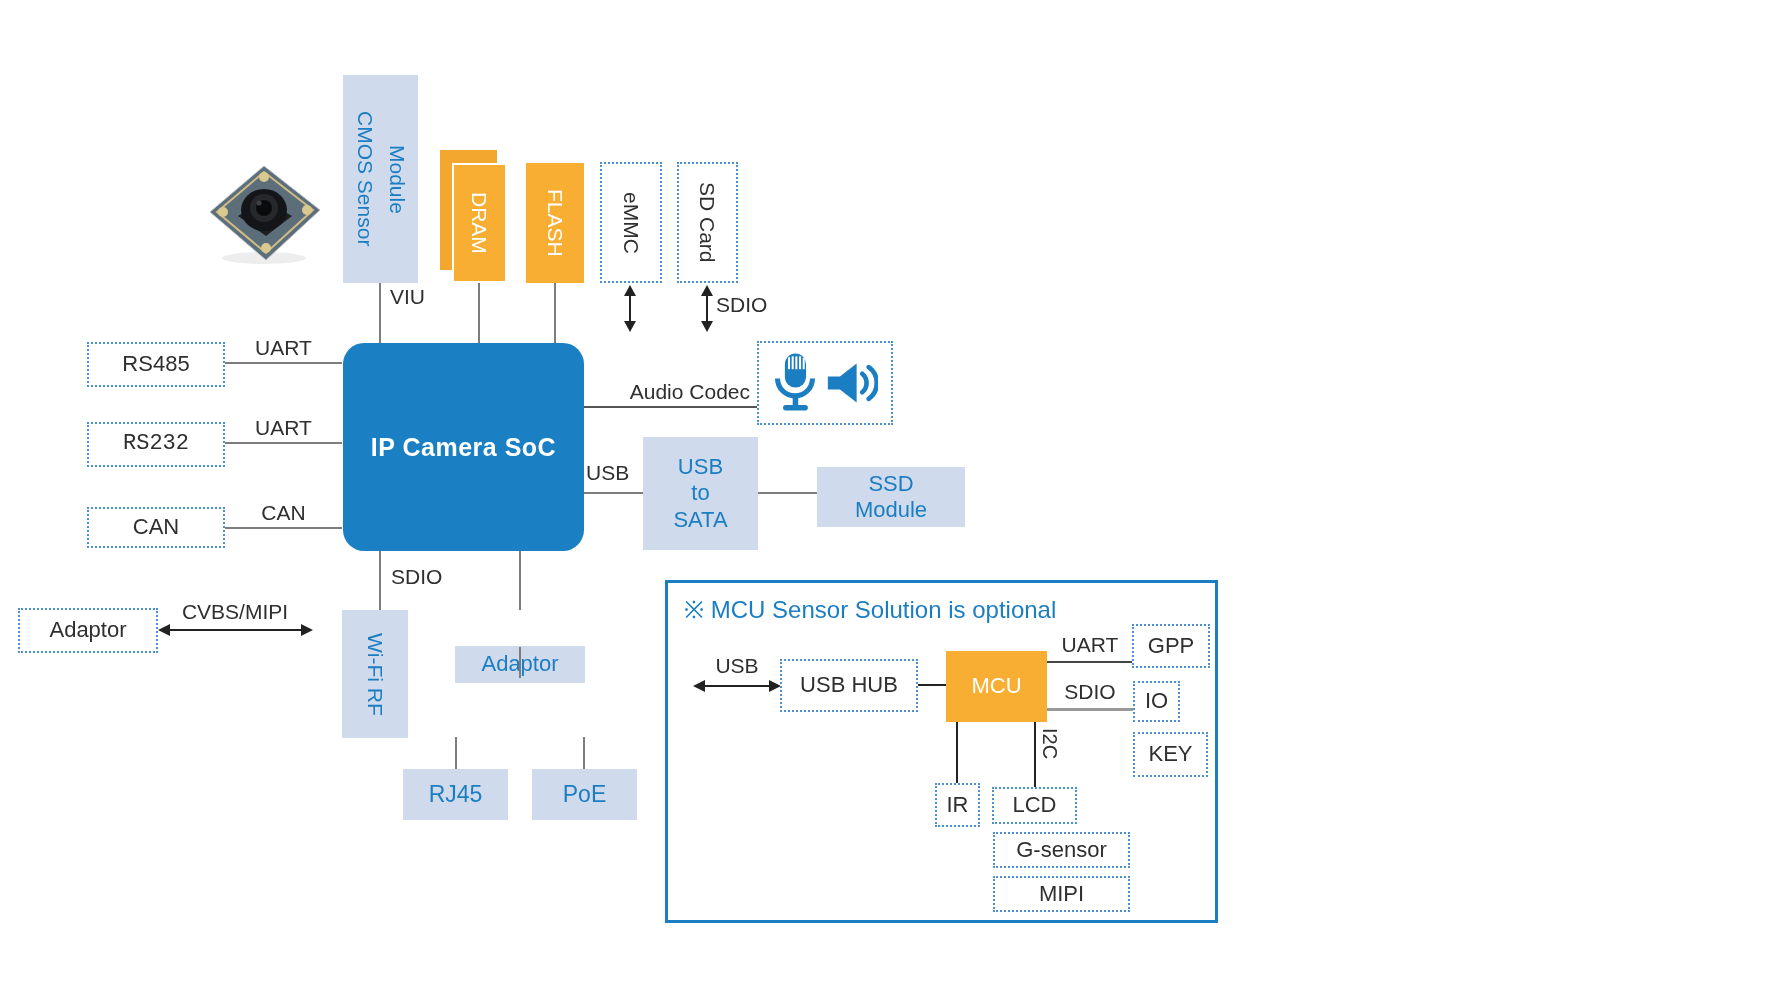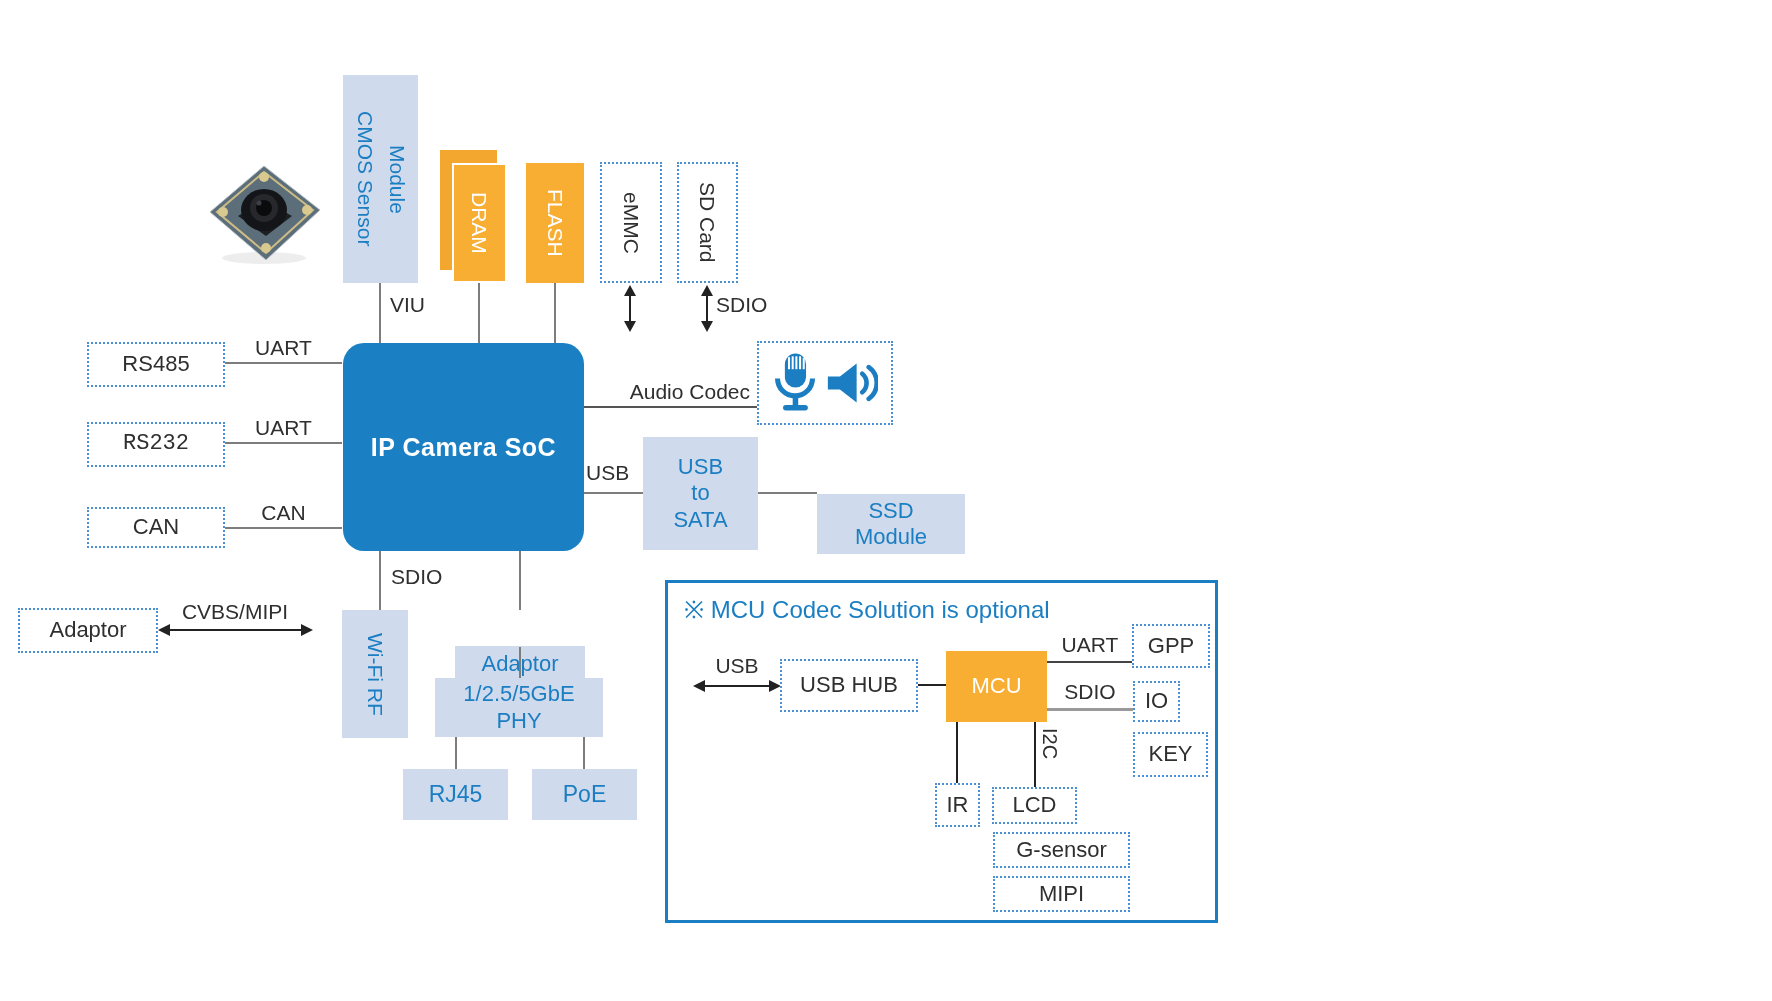--- a/index.html
+++ b/index.html
@@ -84,27 +84,25 @@
         <polygon points="2,17 15,17 33,3 33,45 15,31 2,31" fill="#1b7ec2"></polygon>
         <path d="M39,14 a13,13 0 0 1 0,20" fill="none" stroke="#1b7ec2" stroke-width="5" stroke-linecap="round"></path>
         <path d="M46,7 a21,21 0 0 1 0,34" fill="none" stroke="#1b7ec2" stroke-width="5" stroke-linecap="round"></path>
       </svg>
     </span>
   </div>
 
   <div class="box fill-lb pre" style="left:643px;top:437px;width:115px;height:113px;">USB
 to
 SATA</div>
-  <div class="box fill-lb pre" style="left:817px;top:467px;width:148px;height:60px;margin-top:27px;">SSD
+  <div class="box fill-lb pre" style="left:817px;top:467px;width:148px;height:60px;">SSD
 Module</div>
 
   <div class="box fill-lb vtext" style="left:342px;top:610px;width:66px;height:128px;font-size:21px;">Wi-Fi RF</div>
   <div class="box fill-lb" style="left:455px;top:610px;width:130px;height:37px;margin-top:36px;">Adaptor</div>
-  <div class="box fill-lb pre" style="left:435px;top:678px;width:168px;height:59px;">1/2.5/5GbE
-PHY</div>
   <div class="box fill-lb" style="left:403px;top:769px;width:105px;height:51px;font-size:23px;">RJ45</div>
   <div class="box fill-lb" style="left:532px;top:769px;width:105px;height:51px;font-size:23px;">PoE</div>
 
   <div class="line vline" style="left:379px;top:283px;height:60px;"></div>
   <div class="line vline" style="left:478px;top:283px;height:60px;"></div>
   <div class="line vline" style="left:554px;top:283px;height:60px;"></div>
   <div class="line hline" style="left:225px;top:362px;width:117px;"></div>
   <div class="line hline" style="left:225px;top:442px;width:117px;"></div>
   <div class="line hline" style="left:225px;top:527px;width:117px;"></div>
   <div class="line hline dark" style="left:584px;top:406px;width:173px;"></div>
@@ -131,32 +129,32 @@
       </svg>
   </div>
   <div style="position:absolute;left:158px;top:623px;">
     <svg width="155" height="14">
         <line x1="9" y1="7" x2="146" y2="7" stroke="#222" stroke-width="2"></line>
       <polygon points="0,7 12,1 12,13" fill="#222"></polygon>
         <polygon points="155,7 143,1 143,13" fill="#222"></polygon>
       </svg>
   </div>
 
-  <div class="lbl" style="left:390px;top:293px;">VIU</div>
+  <div class="lbl" style="left:390px;top:285px;">VIU</div>
   <div class="lbl" style="left:716px;top:293px;">SDIO</div>
   <div class="lbl ctr" style="left:225px;top:336px;width:117px;">UART</div>
   <div class="lbl ctr" style="left:225px;top:416px;width:117px;">UART</div>
   <div class="lbl ctr" style="left:225px;top:501px;width:117px;">CAN</div>
   <div class="lbl" style="left:588px;top:380px;width:162px;text-align:right;">Audio Codec</div>
   <div class="lbl" style="left:586px;top:461px;">USB</div>
   <div class="lbl" style="left:391px;top:565px;">SDIO</div>
   <div class="lbl ctr" style="left:156px;top:600px;width:158px;">CVBS/MIPI</div>
 
   <div class="mcu-frame" style="left:665px;top:580px;width:553px;height:343px;"></div>
-  <div class="mcu-title" style="left:684px;top:592px;">※ MCU Codec Solution is optional</div>
+  <div class="mcu-title" style="left:684px;top:592px;">※ MCU Sensor Solution is optional</div>
 
   <div style="position:absolute;left:693px;top:679px;">
     <svg width="88" height="14">
         <line x1="9" y1="7" x2="79" y2="7" stroke="#222" stroke-width="2"></line>
       <polygon points="0,7 12,1 12,13" fill="#222"></polygon>
         <polygon points="88,7 76,1 76,13" fill="#222"></polygon>
       </svg>
   </div>
   <div class="lbl ctr" style="left:693px;top:654px;width:88px;">USB</div>
 

